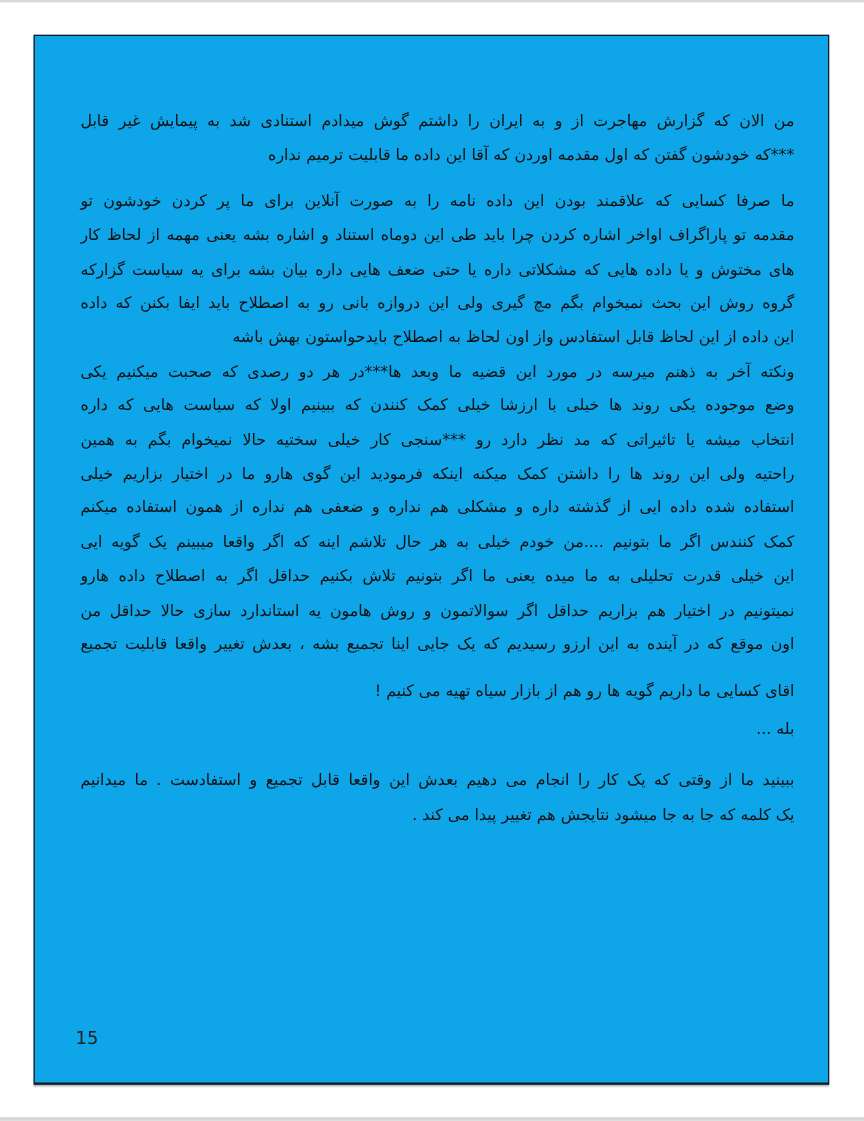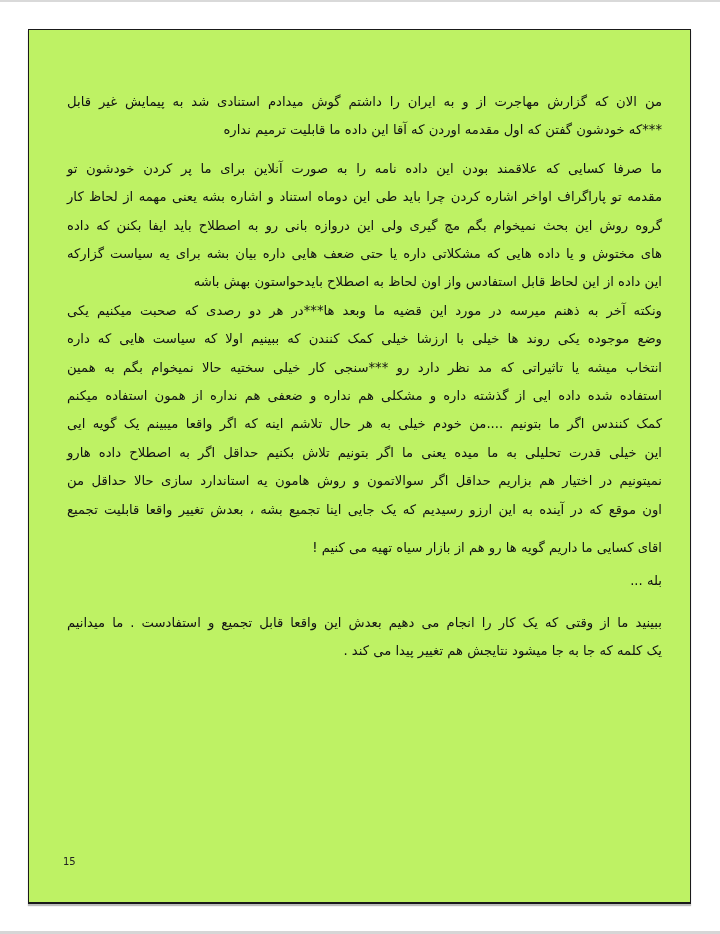--- a/index.html
+++ b/index.html
@@ -28,21 +28,21 @@
     }
     .page {
       position: absolute;
       left: 28px;
       top: 29px;
       width: 661px;
       height: 872px;
       border: 1.5px solid #1a1a1a;
       border-bottom-width: 2px;
       box-shadow: 0 2px 1px #bdbdbd;
-      background: #bef264;
+      background: #0ea5e9;
     }
     .content {
       position: absolute;
       left: 38px;
       right: 28px;
       top: 58px;
       direction: rtl;
       text-align: right;
       color: #111111;
       font-size: 13.2px;
@@ -63,21 +63,21 @@
     .justify .line.last {
       text-align-last: right;
     }
     .gap-s { height: 4px; }
     .gap-m { height: 10px; }
     .page-number {
       position: absolute;
       left: 34px;
       top: 826px;
       font-family: "DejaVu Sans", sans-serif;
-      font-size: 10px;
+      font-size: 15px;
       color: #222;
     }
   </style>
 </head>
 <body>
 
 <div class="top-bar"></div>
 
 <div class="page">
 
@@ -86,29 +86,30 @@
     <div class="para justify">
       <span class="line">من الان که گزارش مهاجرت از و به ایران را داشتم گوش میدادم استنادی شد به پیمایش غیر قابل</span>
       <span class="line last">***که خودشون گفتن که اول مقدمه اوردن که آقا این داده ما قابلیت ترمیم نداره</span>
     </div>
 
     <div class="gap-m"></div>
 
     <div class="para justify">
       <span class="line">ما صرفا کسایی که علاقمند بودن این داده نامه را به صورت آنلاین برای ما پر کردن خودشون تو</span>
       <span class="line">مقدمه تو پاراگراف اواخر اشاره کردن چرا باید طی این دوماه استناد و اشاره بشه یعنی مهمه از لحاظ کار</span>
+      <span class="line">های مختوش و یا داده هایی که مشکلاتی داره یا حتی ضعف هایی داره بیان بشه برای یه سیاست گزارکه</span>
       <span class="line">گروه روش این بحث نمیخوام بگم مچ گیری ولی این دروازه بانی رو به اصطلاح باید ایفا بکنن که داده</span>
-      <span class="line">های مختوش و یا داده هایی که مشکلاتی داره یا حتی ضعف هایی داره بیان بشه برای یه سیاست گزارکه</span>
       <span class="line last">این داده از این لحاظ قابل استفادس واز اون لحاظ به اصطلاح بایدحواستون بهش باشه</span>
     </div>
 
     <div class="para justify">
       <span class="line">ونکته آخر به ذهنم میرسه در مورد این قضیه ما وبعد ها***در هر دو رصدی که صحبت میکنیم یکی</span>
       <span class="line">وضع موجوده یکی روند ها خیلی با ارزشا خیلی کمک کنندن که ببینیم اولا که سیاست هایی که داره</span>
       <span class="line">انتخاب میشه یا تاثیراتی که مد نظر دارد رو ***سنجی کار خیلی سختیه حالا نمیخوام بگم به همین</span>
+      <span class="line">راحتیه ولی این روند ها را داشتن کمک میکنه اینکه فرمودید این گوی هارو ما در اختیار بزاریم خیلی</span>
       <span class="line">استفاده شده داده ایی از گذشته داره و مشکلی هم نداره و ضعفی هم نداره از همون استفاده میکنم</span>
       <span class="line">کمک کنندس اگر ما بتونیم ....من خودم خیلی به هر حال تلاشم اینه که اگر واقعا میبینم یک گویه ایی</span>
       <span class="line">این خیلی قدرت تحلیلی به ما میده یعنی ما اگر بتونیم تلاش بکنیم حداقل اگر به اصطلاح داده هارو</span>
       <span class="line">نمیتونیم در اختیار هم بزاریم حداقل اگر سوالاتمون و روش هامون یه استاندارد سازی حالا حداقل من</span>
       <span class="line">اون موقع که در آینده به این ارزو رسیدیم که یک جایی اینا تجمیع بشه ، بعدش تغییر واقعا قابلیت تجمیع</span>
     </div>
 
     <div class="gap-m"></div>
 
     <div class="para">

